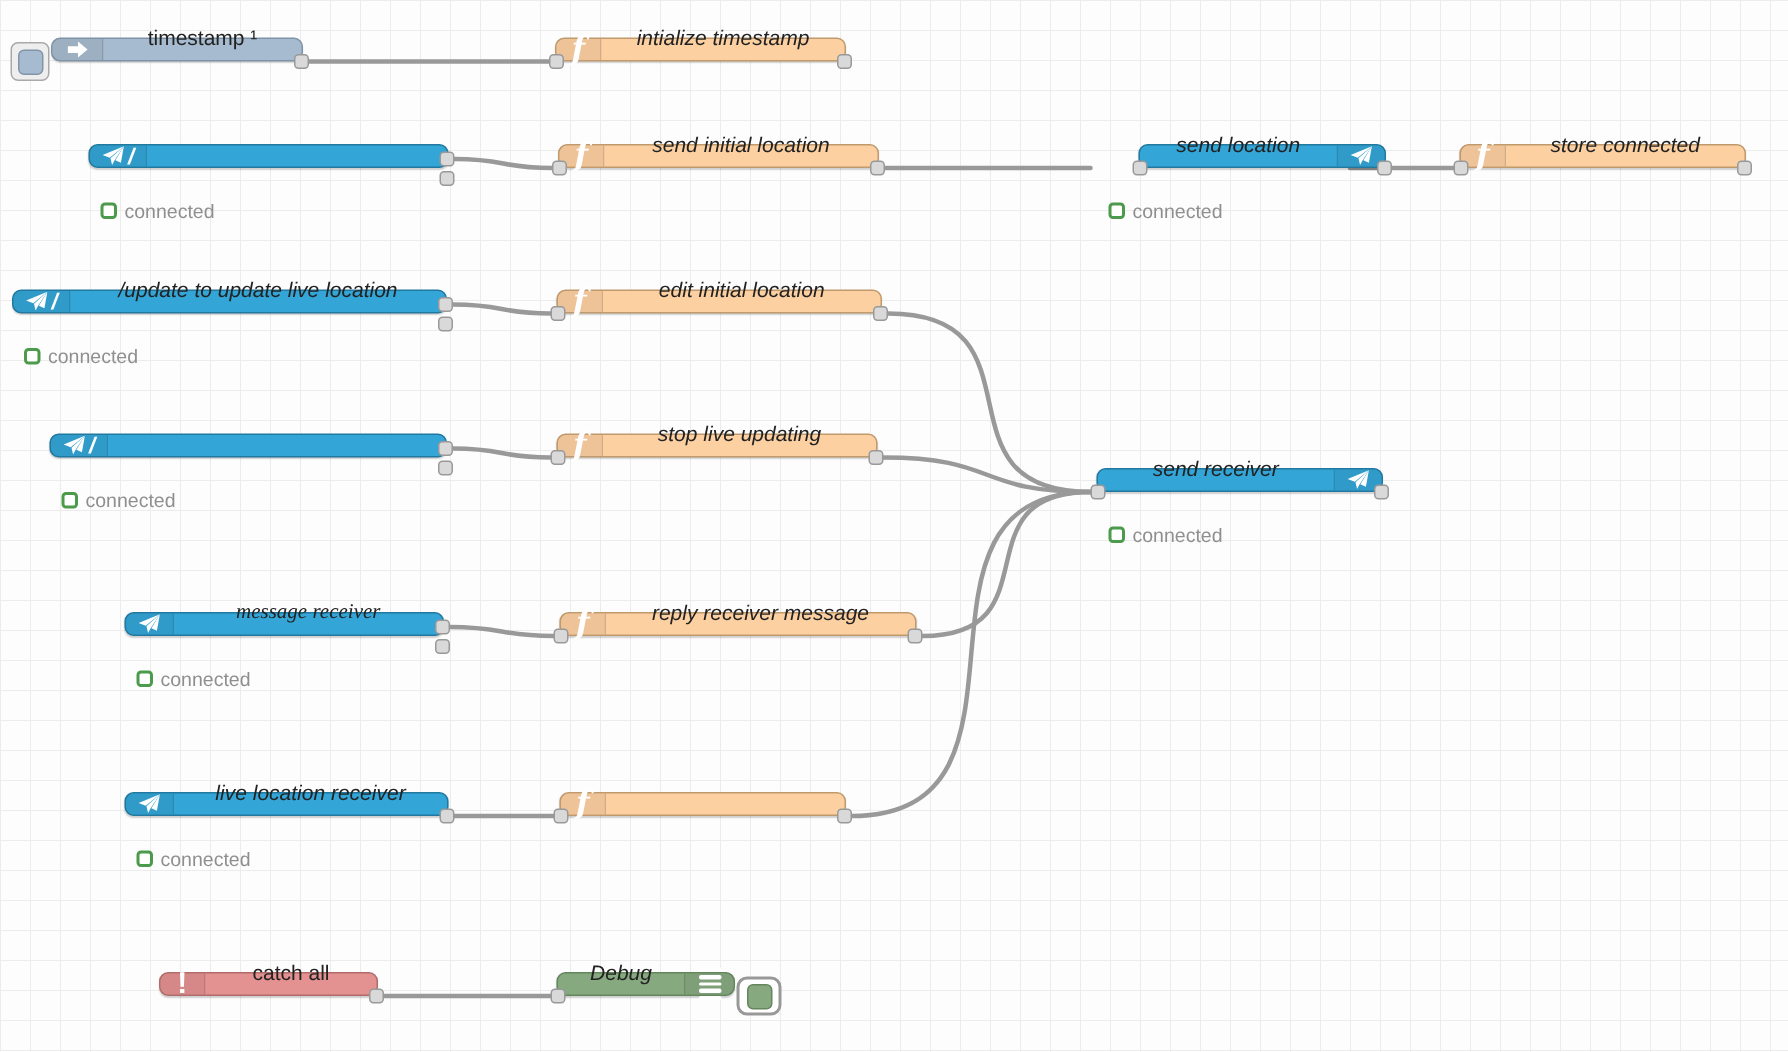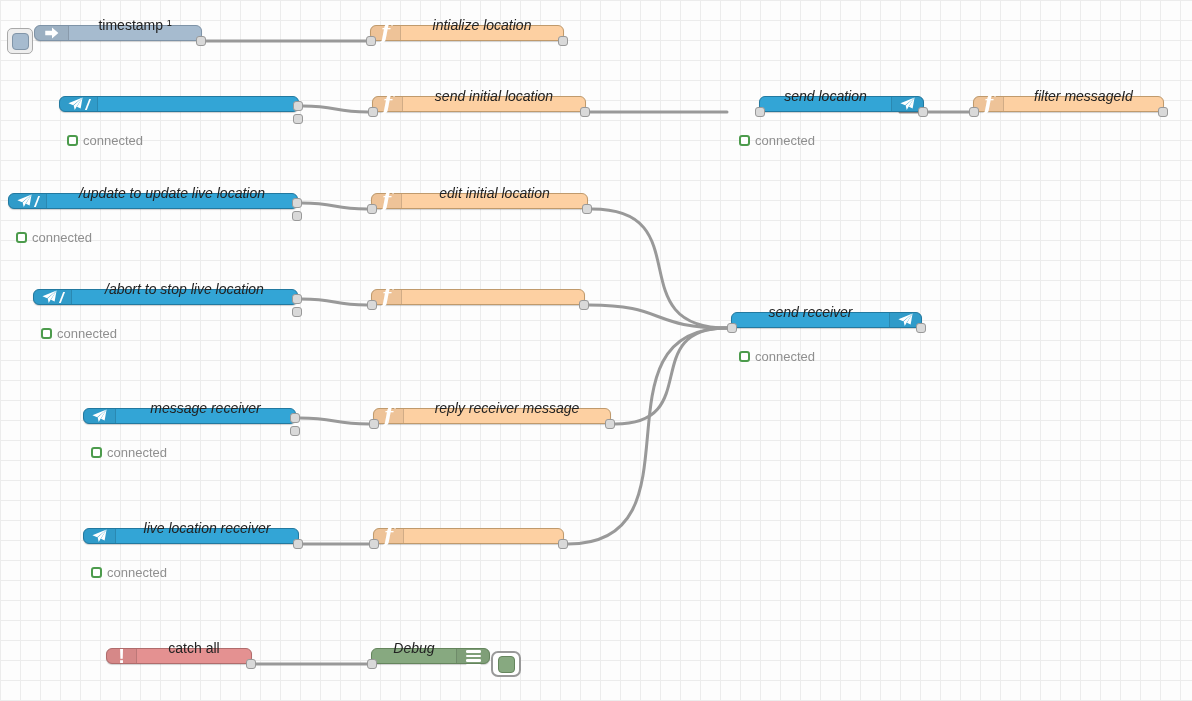--- a/index.html
+++ b/index.html
@@ -89,21 +89,21 @@
       <span class="label upright">timestamp ¹</span>
       <div class="port out" style="top: 10px;"></div>
       <div class="inject-btn">
         <div class="inject-btn-inner"></div>
       </div>
     </div>
     <div class="node" style="left: 370px; top: 25px; width: 194px; background: rgb(253, 208, 162); border-color: rgb(192, 154, 108);">
       <div class="icon-box w30">
         <span class="f-glyph">f</span>
       </div>
-      <span class="label">intialize location</span>
+      <span class="label">intialize timestamp</span>
       <div class="port in" style="top: 10px;"></div>
       <div class="port out" style="top: 10px;"></div>
     </div>
     <div class="node" style="left: 59px; top: 96px; width: 240px; background: rgb(51, 165, 214); border-color: rgb(34, 121, 160);">
       <div class="icon-box w38">
         <svg viewBox="0 0 24 24" width="17" height="17">
           <polygon fill="#fff" points="22,2 2,10.3 8.7,12.9"></polygon>
           <polygon fill="#fff" points="22,2 9.4,13.3 10.9,19.8 13.3,15.4"></polygon>
           <polygon fill="#fff" points="22,2 14,15.2 19.2,17.7"></polygon>
         </svg>
@@ -137,21 +137,21 @@
       <div class="port out" style="top: 10px;"></div>
     </div>
     <div class="status" style="left: 739px; top: 133px;">
       <span class="badge"></span>
       <span>connected</span>
     </div>
     <div class="node" style="left: 973px; top: 96px; width: 191px; background: rgb(253, 208, 162); border-color: rgb(192, 154, 108);">
       <div class="icon-box w30">
         <span class="f-glyph">f</span>
       </div>
-      <span class="label">filter messageId</span>
+      <span class="label">store connected</span>
       <div class="port in" style="top: 10px;"></div>
       <div class="port out" style="top: 10px;"></div>
     </div>
     <div class="node" style="left: 8px; top: 193px; width: 290px; background: rgb(51, 165, 214); border-color: rgb(34, 121, 160);">
       <div class="icon-box w38">
         <svg viewBox="0 0 24 24" width="17" height="17">
           <polygon fill="#fff" points="22,2 2,10.3 8.7,12.9"></polygon>
           <polygon fill="#fff" points="22,2 9.4,13.3 10.9,19.8 13.3,15.4"></polygon>
           <polygon fill="#fff" points="22,2 14,15.2 19.2,17.7"></polygon>
         </svg>
@@ -175,52 +175,52 @@
     </div>
     <div class="node" style="left: 33px; top: 289px; width: 265px; background: rgb(51, 165, 214); border-color: rgb(34, 121, 160);">
       <div class="icon-box w38">
         <svg viewBox="0 0 24 24" width="17" height="17">
           <polygon fill="#fff" points="22,2 2,10.3 8.7,12.9"></polygon>
           <polygon fill="#fff" points="22,2 9.4,13.3 10.9,19.8 13.3,15.4"></polygon>
           <polygon fill="#fff" points="22,2 14,15.2 19.2,17.7"></polygon>
         </svg>
         <span class="slash">/</span>
       </div>
-      <span class="label">/abort to stop live location</span>
       <div class="port out" style="top: 4px;"></div>
       <div class="port out" style="top: 17px;"></div>
     </div>
     <div class="status" style="left: 41px; top: 326px;">
       <span class="badge"></span>
       <span>connected</span>
     </div>
     <div class="node" style="left: 371px; top: 289px; width: 214px; background: rgb(253, 208, 162); border-color: rgb(192, 154, 108);">
       <div class="icon-box w30">
         <span class="f-glyph">f</span>
       </div>
+      <span class="label">stop live updating</span>
       <div class="port in" style="top: 10px;"></div>
       <div class="port out" style="top: 10px;"></div>
     </div>
     <div class="node" style="left: 731px; top: 312px; width: 191px; background: rgb(51, 165, 214); border-color: rgb(34, 121, 160);">
       <span class="label">send receiver</span>
       <div class="icon-box w32 right">
         <svg viewBox="0 0 24 24" width="17" height="17">
           <polygon fill="#fff" points="22,2 2,10.3 8.7,12.9"></polygon>
           <polygon fill="#fff" points="22,2 9.4,13.3 10.9,19.8 13.3,15.4"></polygon>
           <polygon fill="#fff" points="22,2 14,15.2 19.2,17.7"></polygon>
         </svg>
       </div>
       <div class="port in" style="top: 10px;"></div>
       <div class="port out" style="top: 10px;"></div>
     </div>
     <div class="status" style="left: 739px; top: 349px;">
       <span class="badge"></span>
       <span>connected</span>
     </div>
-    <div class="node" style="left: 83px; top: 408px; width: 213px; background: rgb(51, 165, 214); border-color: rgb(34, 121, 160);">
+    <div class="node" style="left: 83px; top: 408px; width: 213px; background: rgb(51, 165, 214); border-color: rgb(34, 121, 160); font-family: Liberation Serif, serif;">
       <div class="icon-box w32">
         <svg viewBox="0 0 24 24" width="17" height="17">
           <polygon fill="#fff" points="22,2 2,10.3 8.7,12.9"></polygon>
           <polygon fill="#fff" points="22,2 9.4,13.3 10.9,19.8 13.3,15.4"></polygon>
           <polygon fill="#fff" points="22,2 14,15.2 19.2,17.7"></polygon>
         </svg>
       </div>
       <span class="label">message receiver</span>
       <div class="port out" style="top: 4px;"></div>
       <div class="port out" style="top: 17px;"></div>

